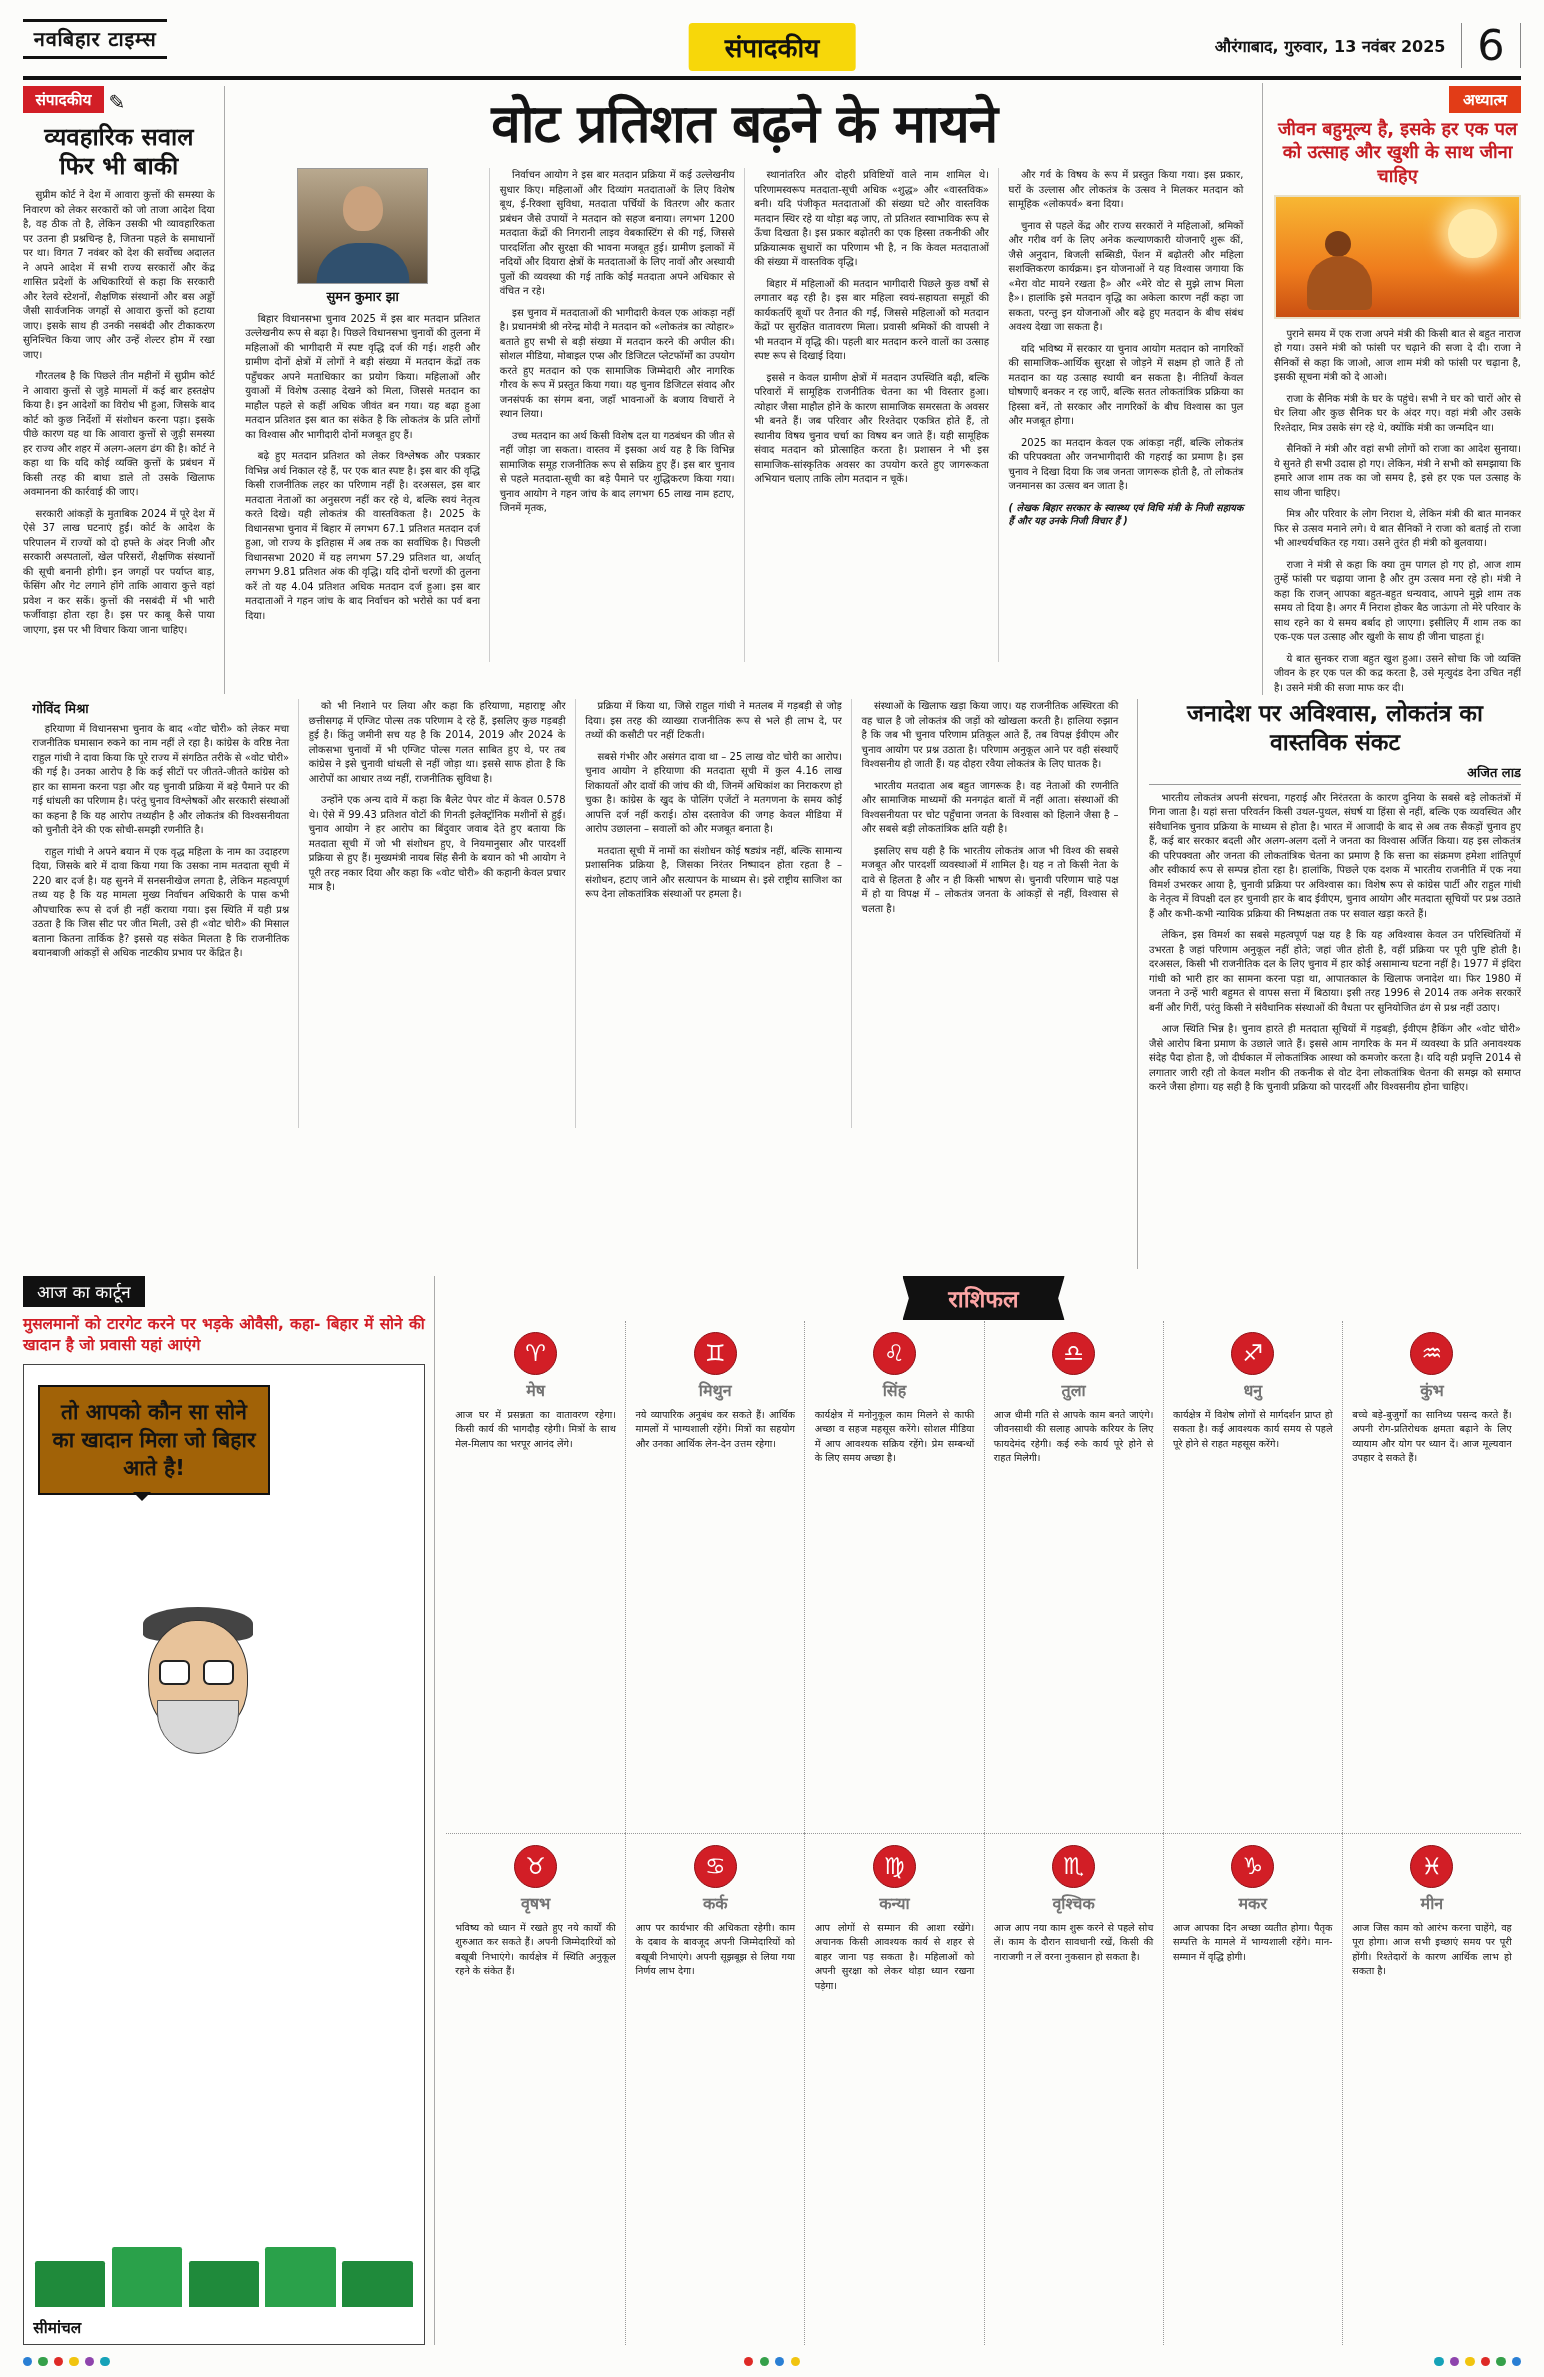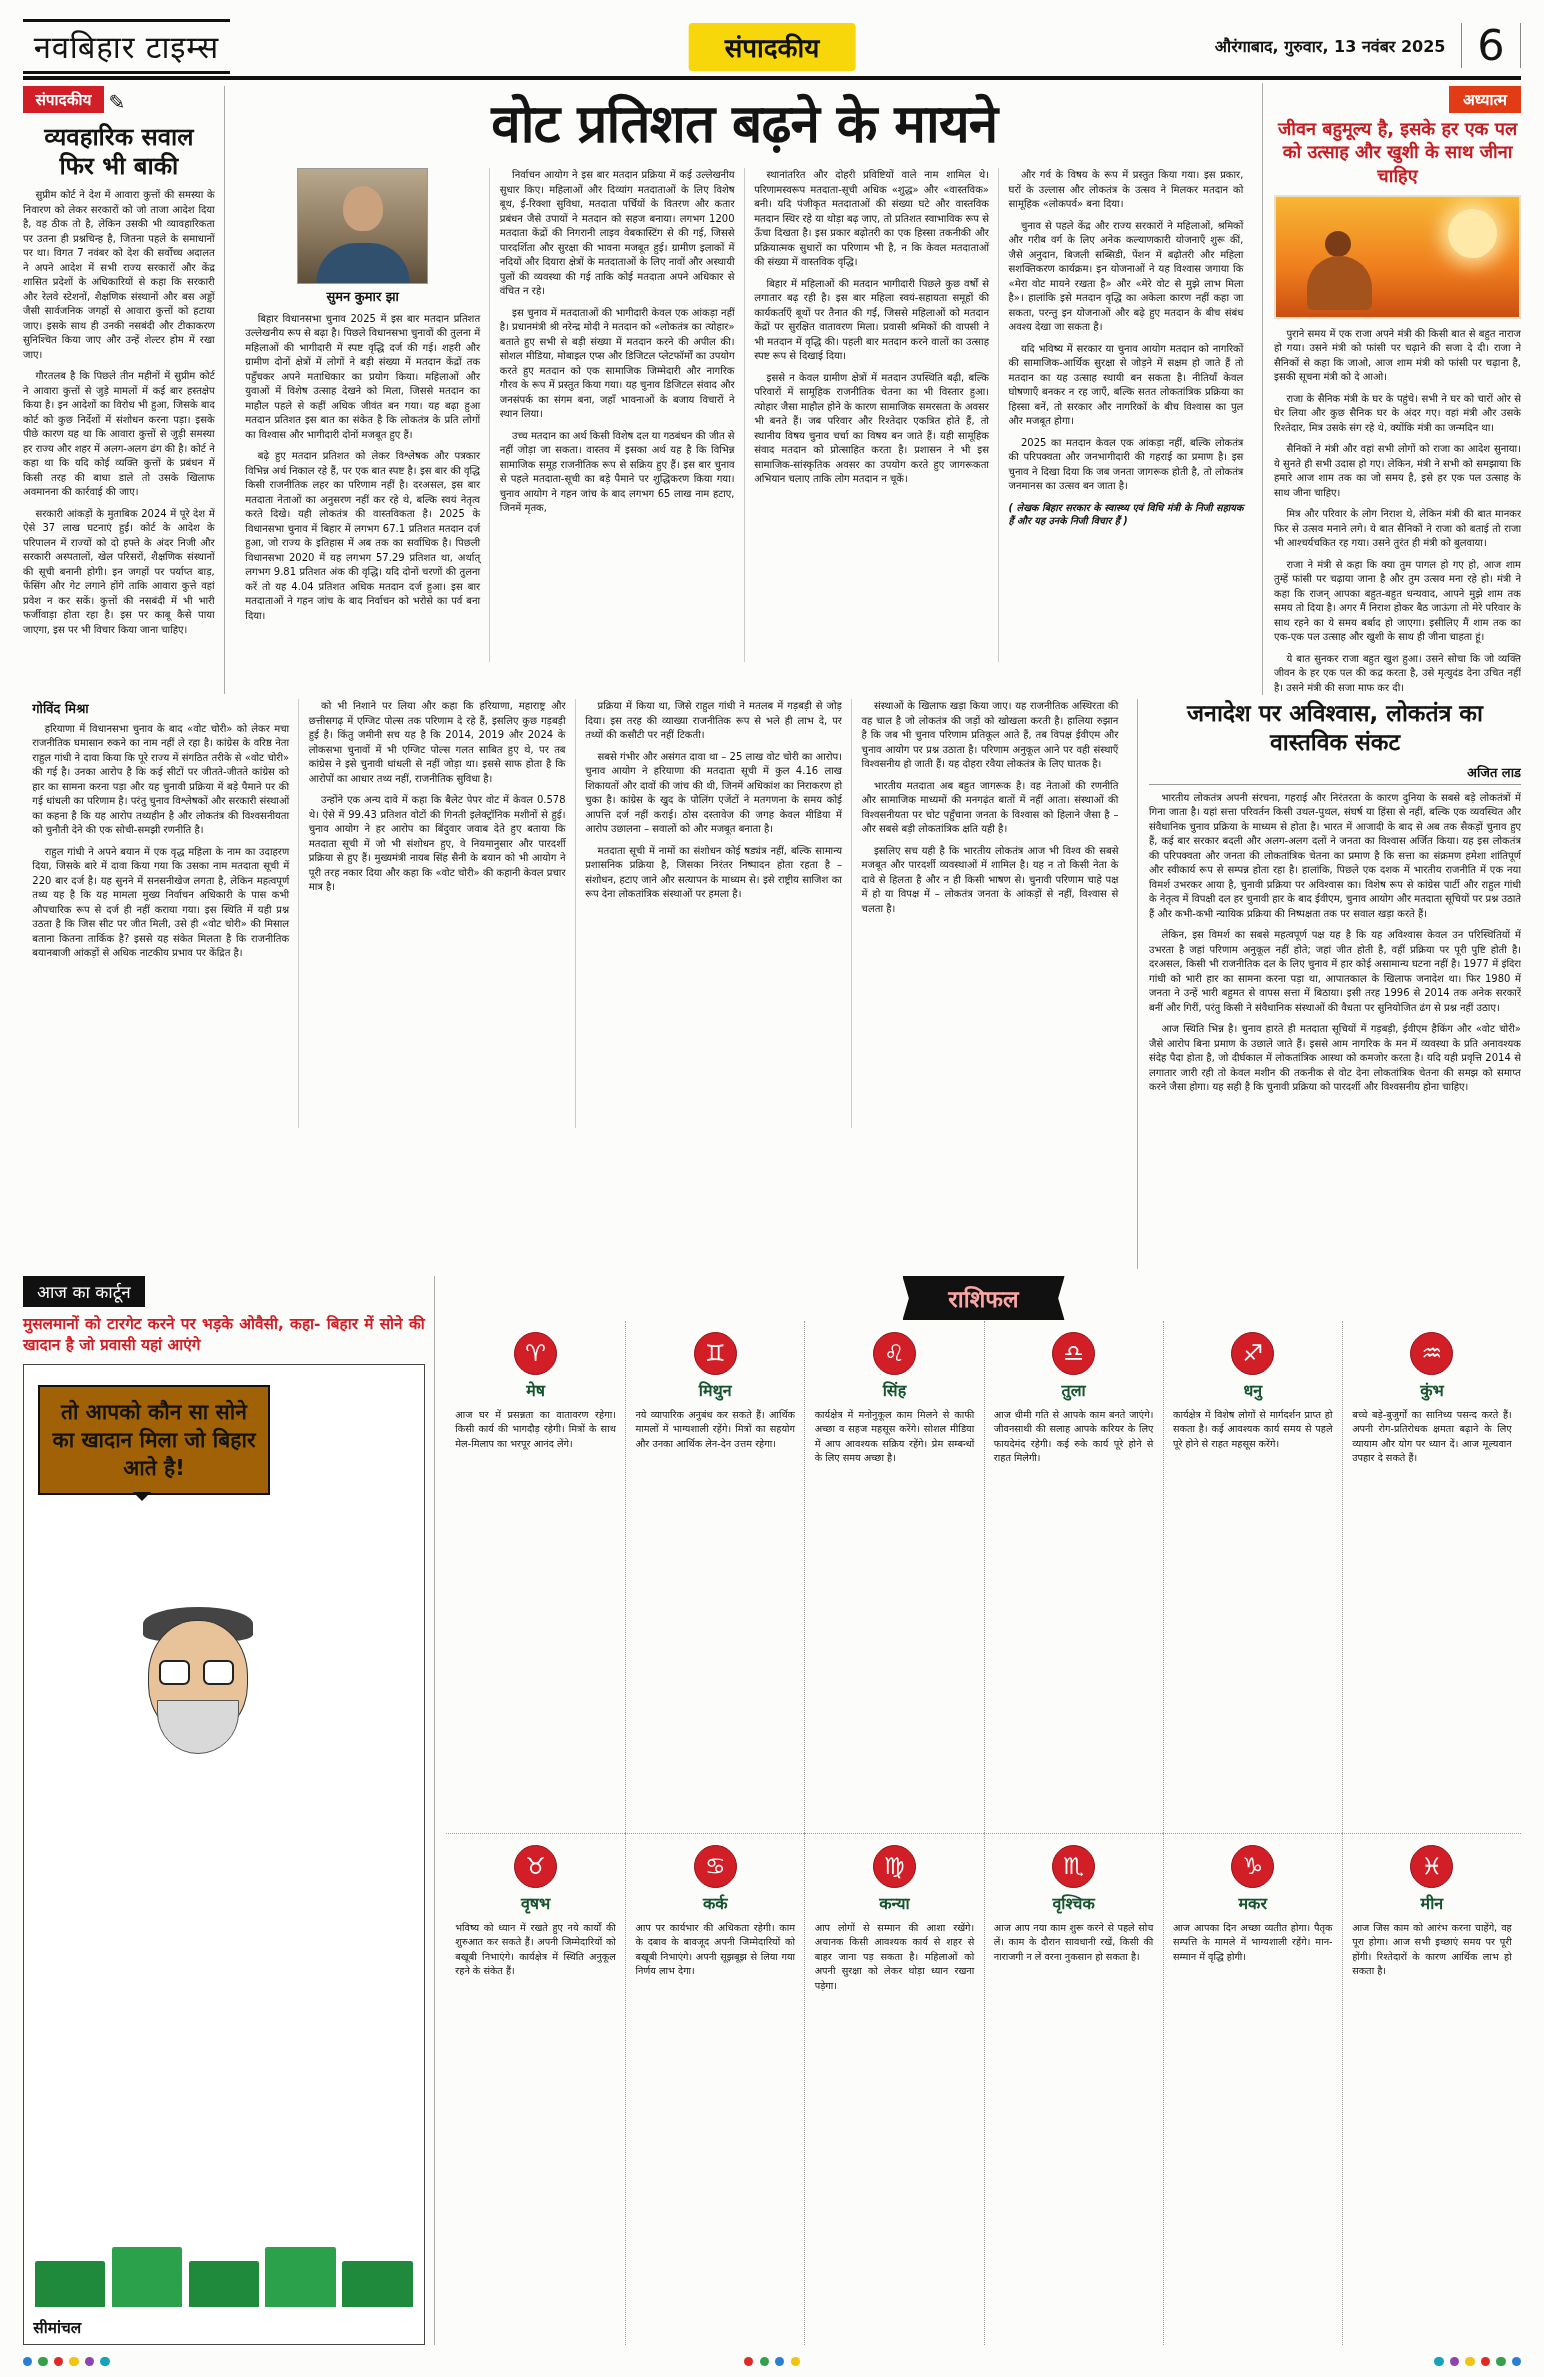--- a/index.html
+++ b/index.html
@@ -5,21 +5,21 @@
   * { box-sizing: border-box; }
   html,body { margin:0; padding:0; background:#d8d6d0; }
   .page {
     position:relative; width:1544px; height:2377px; margin:0 auto;
     background:#fcfcfa; color:#141414;
     font-family:"DejaVu Sans", sans-serif; overflow:hidden;
   }
   
   .header { position:absolute; left:23px; right:23px; top:18.5px; height:54px; }
   .masthead {
-    display:inline-block; font-size:31px; font-weight:normal; letter-spacing:0.8px;
+    display:inline-block; font-size:20px; font-weight:bold; letter-spacing:0.8px;
     border-top:3.1px solid #111; border-bottom:3.1px solid #111; padding:3.1px 10.8px 4.6px;text-align:center;
   }
   .section-tag-center {
     position:absolute; left:50%; top:4.6px; transform:translateX(-50%);
     background:#f7d70a; color:#111; font-size:26px; font-weight:bold;
     padding:6.2px 36px; border-radius:3.9px;
   }
   .header-right { position:absolute; right:0; top:4.6px; display:flex; align-items:center; gap:15.4px; }
   .dateline { font-size:16px; font-weight:bold; }
   .pageno { font-size:43px; font-weight:500; border-left:1.5px solid #888; border-right:1.5px solid #888; padding:0 15.4px; line-height:1.05; }
@@ -101,21 +101,21 @@
   .ribbon {
     position:absolute; left:50%; top:0; transform:translateX(-50%);
     background:#111; color:#fca5a5; font-size:23px; font-weight:800; padding:6.2px 46px;
     clip-path:polygon(0 0,100% 0,96% 50%,100% 100%,0 100%,4% 50%);
   }
   .zgrid { position:absolute; left:0; right:0; top:45px; bottom:0; display:grid; grid-template-columns:repeat(6,1fr); grid-template-rows:1fr 1fr; }
   .zcell { padding:10.8px 9.3px 6.2px; border-left:0.8px dotted #999; border-top:0.8px dotted #999; overflow:hidden; }
   .zcell:nth-child(-n+6) { border-top:none; }
   .zcell:nth-child(6n+1) { border-left:none; }
   .zicon { width:43px; height:43px; border-radius:50%; background:#d21e26; color:#fff; font-size:23px; display:flex; align-items:center; justify-content:center; margin:0 auto 4.6px; border:1.5px solid #8e1016; }
-  .zname { text-align:center; font-weight:800; font-size:16px; color:#14532d; margin-bottom:6.2px; }
+  .zname { text-align:center; font-weight:800; font-size:16px; color:#737373; margin-bottom:6.2px; }
   .zcell p { margin:0; font-size:9.7px; line-height:1.5; text-align:justify; }
 
   
   .footer { position:absolute; left:23px; right:23px; bottom:10.8px; display:flex; justify-content:space-between; align-items:center; }
   .dots { display:flex; gap:6.2px; }
   .dot { width:9.3px; height:9.3px; border-radius:50%; }
   .d1{background:#2a7fd4}.d2{background:#35a04a}.d3{background:#de2a26}.d4{background:#f1c40f}.d5{background:#8e44ad}.d6{background:#16a2b8}
 </style>
 </head>
 <body>

